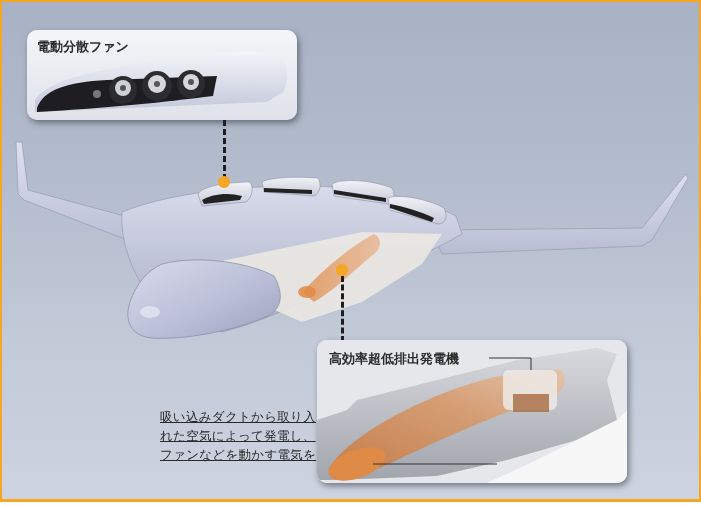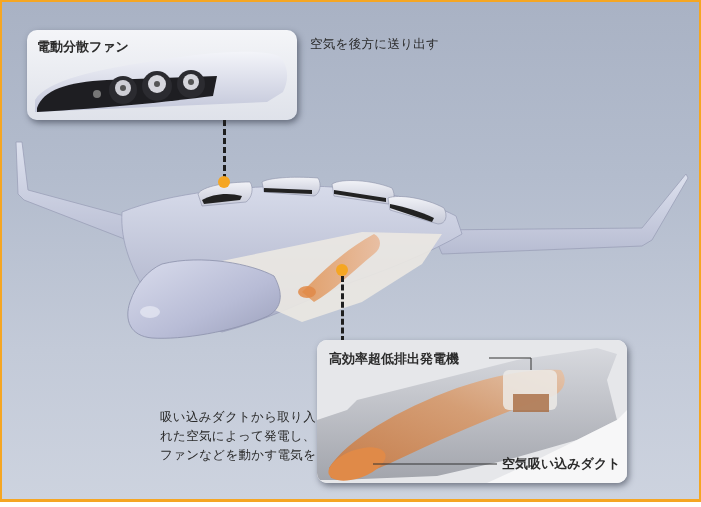--- a/index.html
+++ b/index.html
@@ -127,21 +127,20 @@
       <circle cx="130" cy="54" r="3" fill="#555"></circle>
       <circle cx="164" cy="54" r="14" fill="#2b2b30"></circle>
       <circle cx="164" cy="52" r="8" fill="#d6d6dc"></circle>
       <circle cx="164" cy="52" r="3" fill="#555"></circle>
       <circle cx="70" cy="64" r="4" fill="#777"></circle>
     </svg>
     <div class="callout-title" style="left:10px; top:8px;">電動分散ファン</div>
   </div>
 
   <div class="text-block" style="left:308px; top:32px;">
-    <div>空気を後方に送り出す</div>
   </div>
 
   <div class="dashed" style="left:221px; top:118px; height:60px;"></div>
   <div class="dot" style="left:216px; top:174px;"></div>
 
   <div class="dot" style="left:334px; top:262px;"></div>
   <div class="dashed" style="left:339px; top:274px; height:66px;"></div>
 
   <div class="callout-box" style="left:315px; top:338px; width:310px; height:143px;">
     <svg width="310" height="143" viewBox="0 0 310 143" style="position:absolute;left:0;top:0;">
@@ -161,21 +160,20 @@
       <path d="M300 80 L310 70 L310 143 L170 143 C200 130 240 110 300 80 Z" fill="#f7f7f8"></path>
       <path d="M12 128 C30 100 80 70 140 48 C180 34 220 28 244 30 C252 40 246 52 236 56 C190 70 130 96 80 120 C55 132 30 140 14 138 Z" fill="url(#ductBig)" opacity="0.9"></path>
       <ellipse cx="40" cy="124" rx="30" ry="14" fill="#e08a48" transform="rotate(-20 40 124)"></ellipse>
       <rect x="186" y="30" width="54" height="40" rx="6" fill="#eceae6" opacity="0.85"></rect>
       <rect x="196" y="54" width="36" height="18" fill="#a86a40" opacity="0.8"></rect>
 
       <path d="M172 18 L214 18 L214 30" fill="none" stroke="#333" stroke-width="1"></path>
       <path d="M56 124 L180 124" fill="none" stroke="#333" stroke-width="1"></path>
     </svg>
     <div class="label" style="left:12px; top:10px;">高効率超低排出発電機</div>
-    <div class="label" style="left:185px; top:115px;">空気吸い込みダクト</div>
   </div>
 
-  <div class="text-block" style="left:158px; top:405px;">
+  <div class="text-block" style="left:158px; top:405px;text-decoration:underline;">
     <div>吸い込みダクトから取り入</div>
     <div>れた空気によって発電し、</div>
     <div>ファンなどを動かす電気を</div>
   </div>
 </div>
 
 </body></html>

